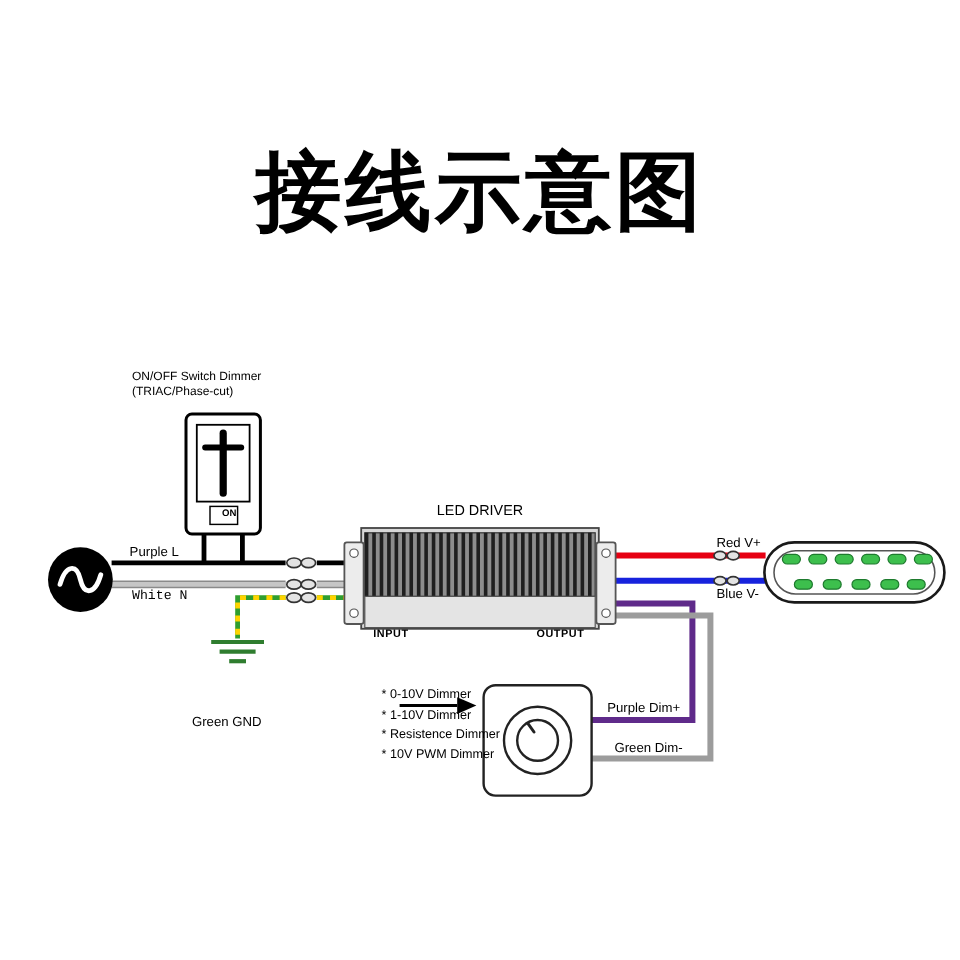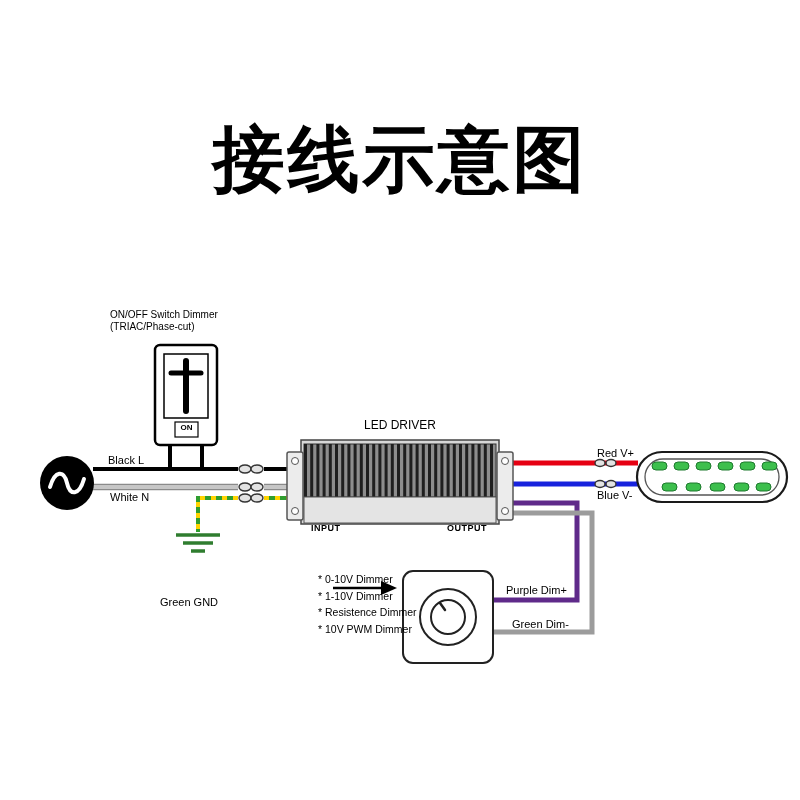--- a/index.html
+++ b/index.html
@@ -4,23 +4,23 @@
 <style>
   html,body{margin:0;padding:0;background:#fff;}
   #stage{position:relative;width:800px;height:800px;background:#fff;overflow:hidden;
          font-family:"Liberation Sans",sans-serif;}
   #stage svg{position:absolute;left:0;top:0;}
   .lbl{position:absolute;color:#000;white-space:nowrap;font-size:11px;line-height:1.2;}
   .title{position:absolute;left:0;right:0;top:112px;text-align:center;
          font-size:72px;font-weight:900;color:#000;letter-spacing:3px;}
   .sw-label{left:110px;top:309px;width:160px;font-size:10px;}
   .sw-label span{display:block;}
-  .on-lbl{left:176px;top:423px;width:21px;text-align:center;font-size:8px;font-weight:bold;}
+  .on-lbl{left:176px;top:423px;width:21px;text-align:right;font-size:8px;font-weight:bold;}
   .black-lbl{left:108px;top:454px;}
-  .white-lbl{left:110px;top:491px;}
+  .white-lbl{left:110px;top:491px;font-family:Liberation Mono, monospace;}
   .gnd-lbl{left:148px;top:562px;width:82px;text-align:center;margin-top:34px;}
   .drv-lbl{left:335px;top:418px;width:130px;text-align:center;font-weight:normal;font-size:12px;}
   .io-lbl{font-size:9px;font-weight:bold;letter-spacing:.5px;margin-top:20px;}
   .in-lbl{left:311px;top:503px;}
   .out-lbl{left:447px;top:503px;}
   .red-lbl{left:597px;top:447px;}
   .blue-lbl{left:597px;top:489px;}
   .purple-lbl{left:506px;top:584px;}
   .grey-lbl{left:512px;top:618px;}
   .dimmer-list{left:318px;top:573px;font-size:10.5px;}
@@ -121,21 +121,21 @@
   </svg>
 
   <div class="title">接线示意图</div>
 
   <div class="lbl sw-label">
     <span>ON/OFF Switch Dimmer</span>
     <span>(TRIAC/Phase-cut)</span>
   </div>
   <div class="lbl on-lbl">ON</div>
 
-  <div class="lbl black-lbl">Black L</div>
+  <div class="lbl black-lbl">Purple L</div>
   <div class="lbl white-lbl">White N</div>
   <div class="lbl gnd-lbl">Green GND</div>
 
   <div class="lbl drv-lbl">LED DRIVER</div>
   <div class="lbl io-lbl in-lbl">INPUT</div>
   <div class="lbl io-lbl out-lbl">OUTPUT</div>
 
   <div class="lbl red-lbl">Red V+</div>
   <div class="lbl blue-lbl">Blue V-</div>
   <div class="lbl purple-lbl">Purple Dim+</div>

